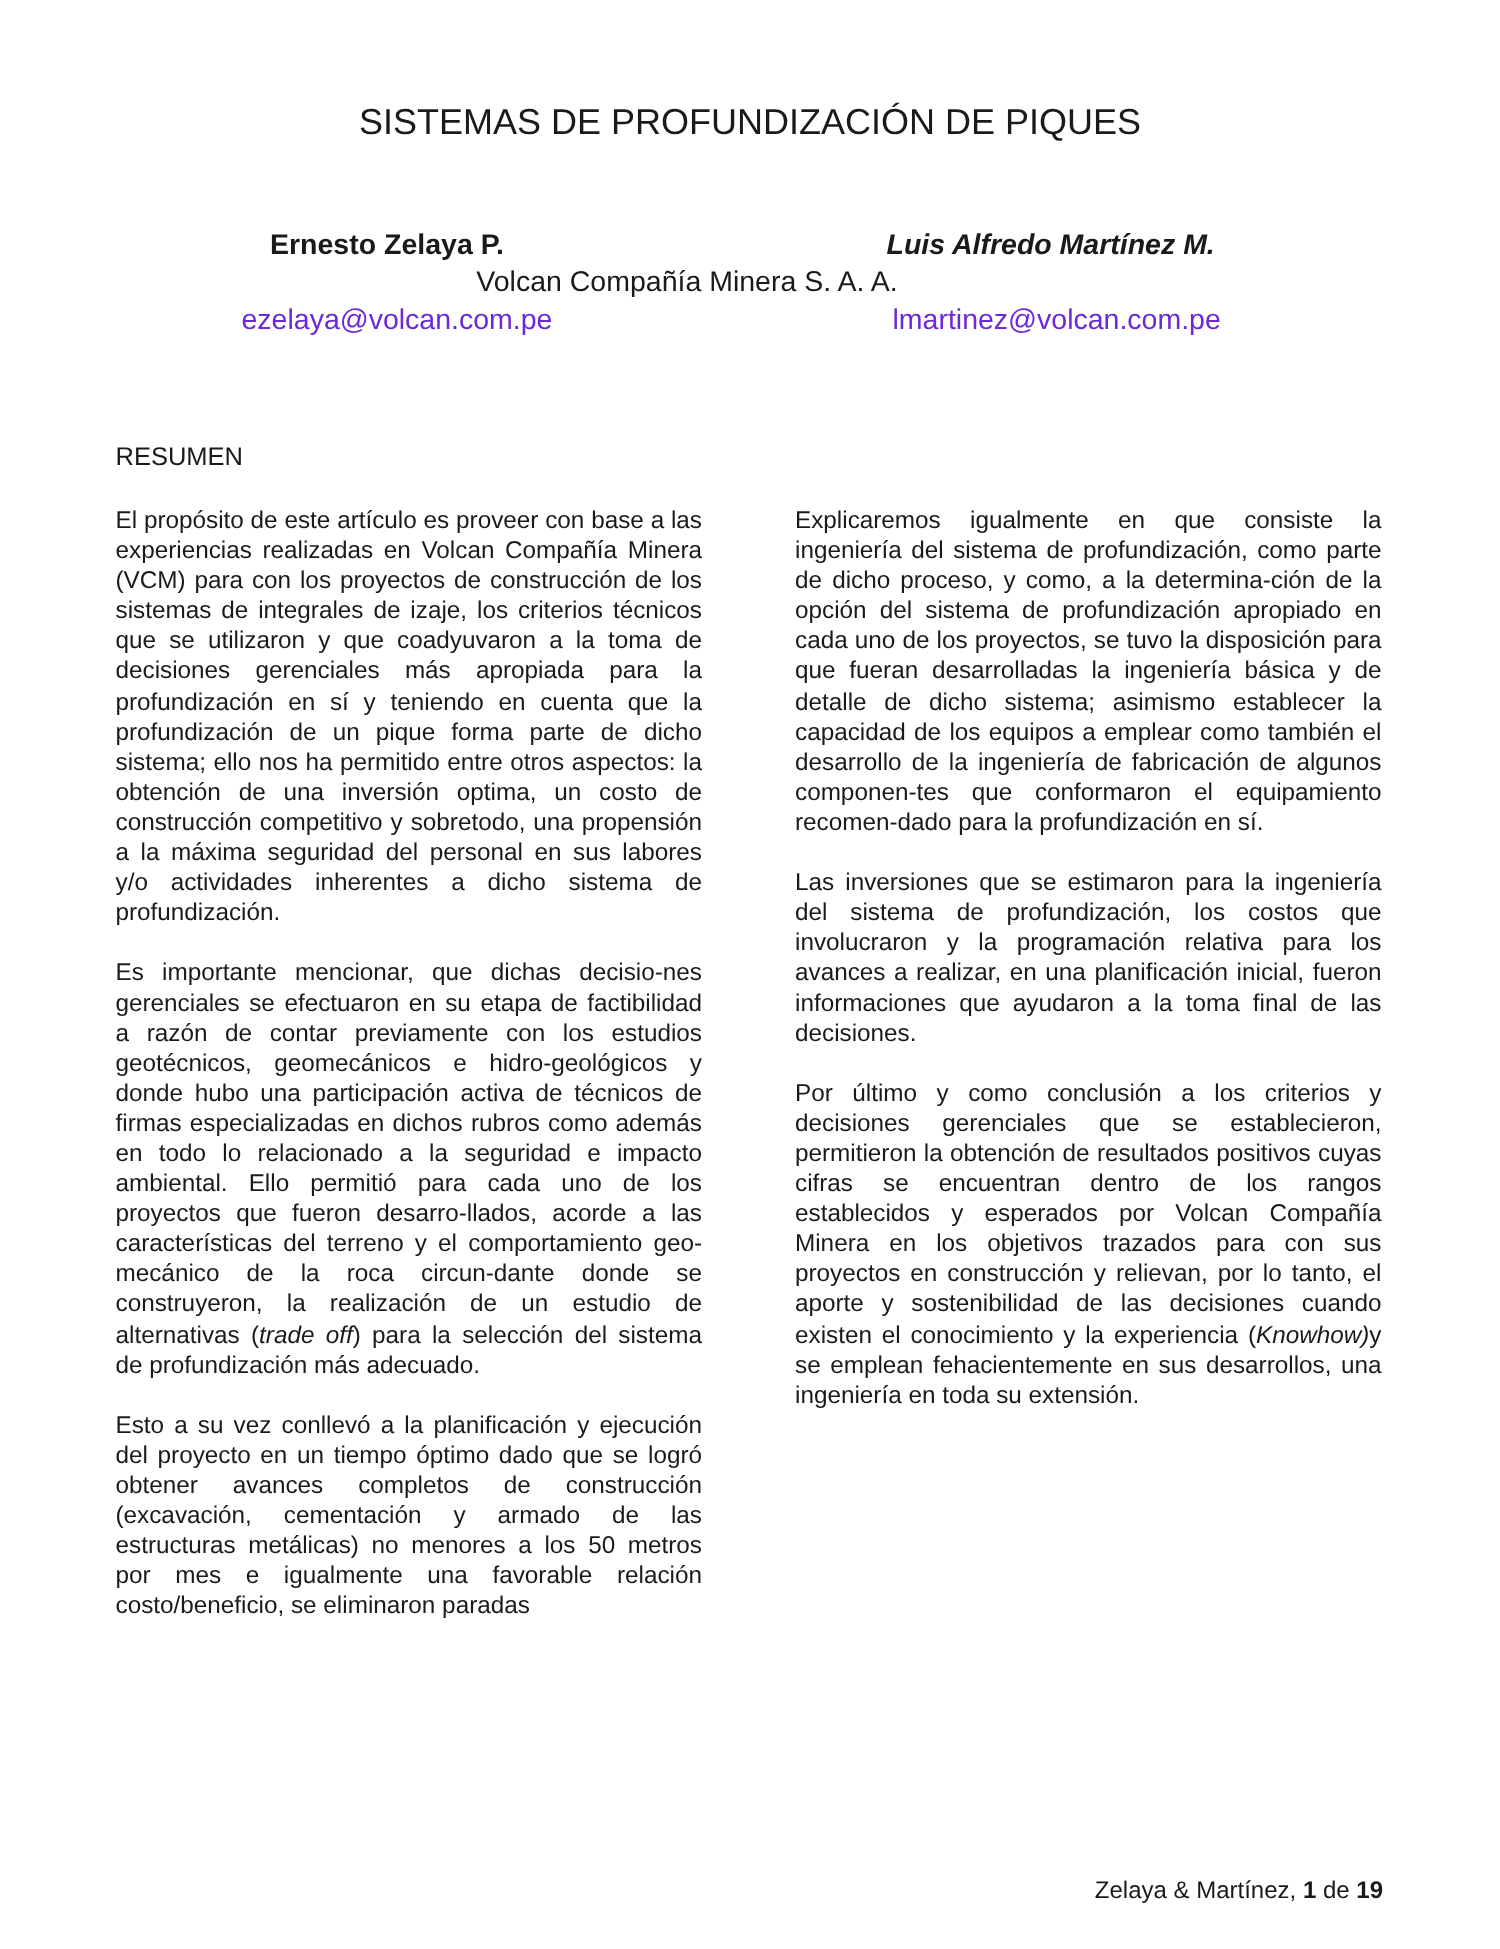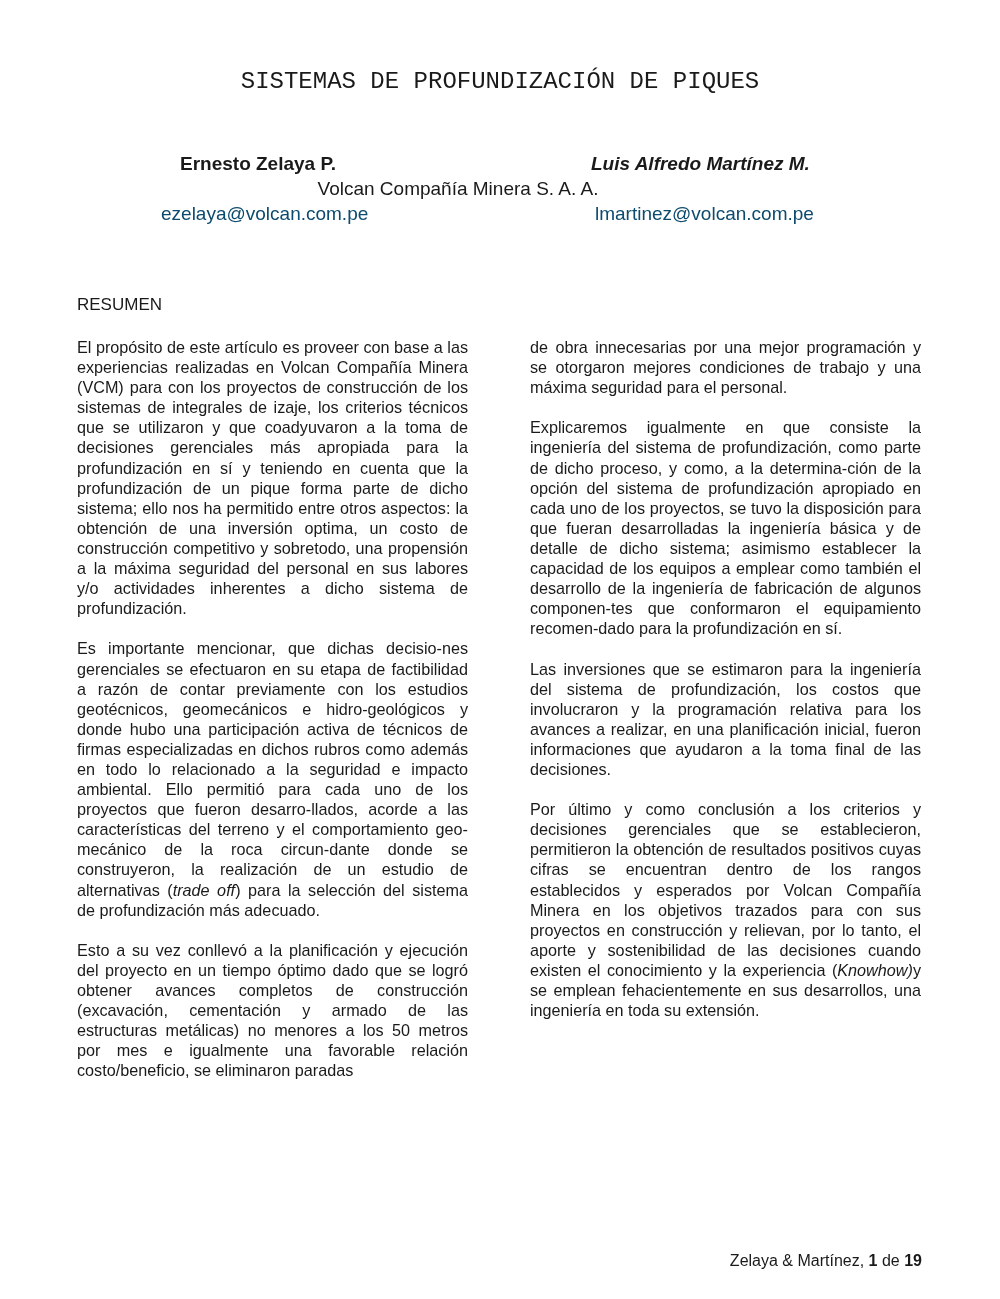--- a/index.html
+++ b/index.html
@@ -1,25 +1,25 @@
 <!DOCTYPE html>
 <html><head>
 <meta charset="utf-8">
 <style>
   html, body { margin: 0; padding: 0; background: #ffffff; }
   body { width: 1000px; height: 1299px; position: relative; overflow: hidden;
          font-family: "Liberation Sans", sans-serif; color: #1a1a1a; }
   .title { position: absolute; left: 0; width: 1000px; text-align: center;
-           font-size: 24px; line-height: 28px; top: 68px; color: #1a1a1a; letter-spacing: 0px; font-family: Liberation Mono, monospace; }
+           font-size: 24px; line-height: 28px; top: 68px; color: #1a1a1a; letter-spacing: 0px; }
   .title div { white-space: nowrap; }
   .author { position: absolute; top: 153px; font-size: 19px; font-weight: bold; white-space: nowrap; }
   .author.a1 { left: 180px; text-align: center; }
   .author.a2 { left: 591px; font-style: italic; }
   .affil { position: absolute; top: 178px; left: 0; width: 916px; text-align: center; font-size: 19px; }
-  .email { position: absolute; top: 203px; font-size: 19px; color: #0c4a6e; white-space: nowrap; }
+  .email { position: absolute; top: 203px; font-size: 19px; color: #6d28d9; white-space: nowrap; }
   .email.e1 { left: 161px; }
   .email.e2 { left: 595px; }
   .heading { position: absolute; left: 77px; top: 295px; font-size: 17px; font-weight: normal; }
   .col { position: absolute; top: 337px; width: 391px; font-size: 16.2px; line-height: 20.1px;
          text-align: justify; }
   .col.left { left: 77px; }
   .col.right { left: 530px; }
   .col p { margin: 0 0 20.1px 0; }
   .footer { position: absolute; top: 1252px; right: 78px; font-size: 16px; white-space: nowrap; }
   .footer b { font-weight: bold; }
@@ -39,21 +39,20 @@
 
 <div class="heading">RESUMEN</div>
 
 <div class="col left">
   <p>El propósito de este artículo es proveer con base a las experiencias realizadas en Volcan Compañía Minera (VCM) para con los proyectos de construcción de los sistemas de integrales de izaje, los criterios técnicos que se utilizaron y que coadyuvaron a la toma de decisiones gerenciales más apropiada para la profundización en sí y teniendo en cuenta que la profundización de un pique forma parte de dicho sistema; ello nos ha permitido entre otros aspectos: la obtención de una inversión optima, un costo de construcción competitivo y sobretodo, una propensión a la máxima seguridad del personal en sus labores y/o actividades inherentes a dicho sistema de profundización.</p>
   <p><span>Es importante mencionar, que dichas decisio-nes gerenciales se efectuaron en su etapa de factibilidad  a razón de contar previamente con los estudios geotécnicos, geomecánicos e hidro-geológicos y donde hubo una participación activa de técnicos de firmas especializadas en dichos rubros como además en todo lo relacionado a la seguridad e impacto ambiental. Ello permitió para cada uno de los proyectos que fueron desarro-llados, acorde a las características del terreno y el comportamiento geo-mecánico de la roca circun-dante donde se construyeron, la realización de un estudio de alternativas (</span><i>trade off</i><span>) para la selección del sistema de profundización más adecuado.</span></p>
   <p>Esto a su vez conllevó a la planificación y ejecución del proyecto en un tiempo óptimo dado que se logró obtener avances completos de construcción (excavación, cementación y armado de las estructuras metálicas) no menores a los 50 metros por mes e igualmente una favorable relación costo/beneficio, se eliminaron  paradas</p>
 </div>
 
 <div class="col right">
-  <p>de obra innecesarias por una mejor programación y se otorgaron mejores condiciones de trabajo y una máxima seguridad para el personal.</p>
   <p>Explicaremos igualmente en que consiste la ingeniería del sistema de profundización, como parte de dicho proceso, y como, a la determina-ción de la opción del sistema de profundización apropiado en cada uno de los proyectos, se tuvo la disposición para que fueran desarrolladas la ingeniería básica y de detalle de dicho sistema; asimismo establecer la capacidad de los equipos a emplear como también el desarrollo de la ingeniería de fabricación de algunos componen-tes que conformaron el equipamiento recomen-dado para la profundización en sí.</p>
   <p>Las inversiones que se estimaron para la ingeniería del sistema de profundización, los costos que involucraron y la programación relativa para los avances a realizar, en una planificación inicial, fueron informaciones que ayudaron a la toma final de las decisiones.</p>
   <p><span>Por último y como conclusión a los criterios y decisiones gerenciales que se establecieron, permitieron la obtención de resultados positivos cuyas cifras se encuentran dentro de los rangos establecidos y esperados por Volcan Compañía Minera en los objetivos trazados para con sus proyectos en construcción y relievan, por lo tanto, el aporte y sostenibilidad de las decisiones cuando existen el conocimiento y la experiencia (</span><i>Knowhow)</i><span>y se emplean fehacientemente en sus desarrollos, una ingeniería en toda su extensión.</span></p>
 </div>
 
 <div class="footer">
   <span>Zelaya &amp; Martínez,</span>
   <b>1</b>
   <span>de</span>
   <b>19</b>

